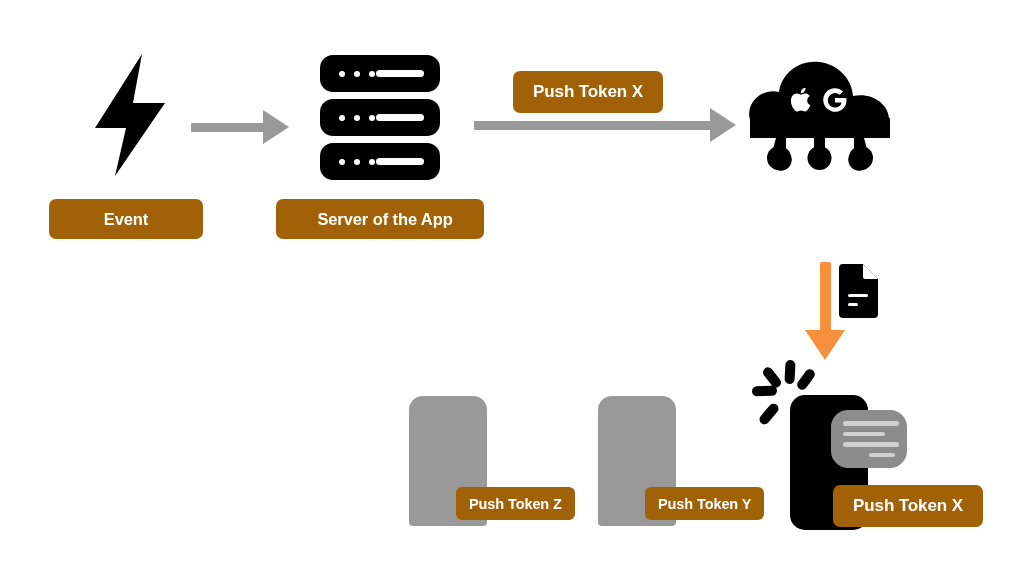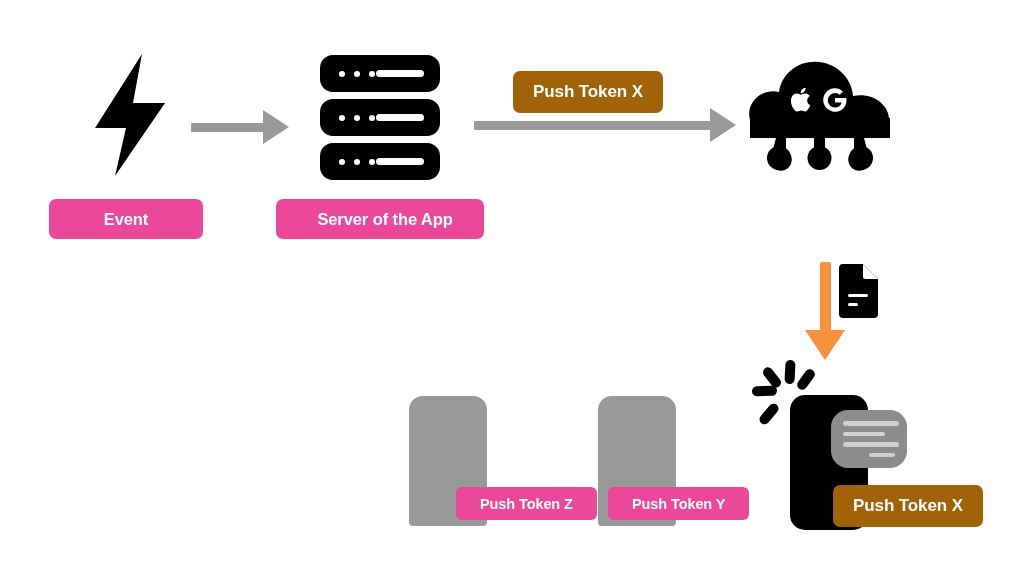--- a/index.html
+++ b/index.html
@@ -19,39 +19,39 @@
     background: #ffffff;
     overflow: hidden;
   }
   .abs { position: absolute; }
 
   
   .label-pill {
     display: flex;
     align-items: center;
     justify-content: center;
-    background: #ec4899;
+    background: #a16207;
     color: #ffffff;
     border-radius: 7px;
     font-weight: bold;
     letter-spacing: -0.1px;
     white-space: nowrap;
     box-sizing: border-box;
   }
   .label-pill.orange { background: #a16207; }
 
   .node-label {
     height: 40px;
     font-size: 16.5px;
     padding: 0 18px;
   }
   .token-badge {
     height: 33px;
     font-size: 14.5px;
-    padding: 0 24px;
+    padding: 0 13px;
     border-radius: 6px;
   }
   .token-badge.big {
     height: 42px;
     font-size: 17px;
     padding: 0 20px;
     border-radius: 7px;
   }
 
   
@@ -260,21 +260,21 @@
       <path d="M27 0 L42 15 L29 15 A2 2 0 0 1 27 13 Z" fill="#ffffff"></path>
       <rect x="12" y="30" width="20" height="3" rx="1.5" fill="#ffffff"></rect>
       <rect x="12" y="39" width="10" height="3" rx="1.5" fill="#ffffff"></rect>
     </svg>
   </div>
 
   <div class="phone grey abs" style="left:409px; top:396px; width:78px; height:130px;"></div>
   <div class="label-pill token-badge abs" style="left:456px; top:487px;">Push Token Z</div>
 
   <div class="phone grey abs" style="left:598px; top:396px; width:78px; height:130px;"></div>
-  <div class="label-pill token-badge abs" style="left:608px; top:487px;">Push Token Y</div>
+  <div class="label-pill token-badge abs" style="left:645px; top:487px;">Push Token Y</div>
 
   <div class="abs" style="left:755px; top:360px; width:62px; height:62px;">
     <div class="ray" style="left:30px;  top:0px;  width:10px; height:24px; transform:rotate(3deg);"></div>
     <div class="ray" style="left:12px;  top:6px;  width:10px; height:23px; transform:rotate(-38deg);"></div>
     <div class="ray" style="left:46px;  top:8px;  width:10px; height:23px; transform:rotate(36deg);"></div>
     <div class="ray" style="left:-3px;  top:26px; width:25px; height:10px; transform:rotate(-2deg);"></div>
     <div class="ray" style="left:9px;   top:42px; width:10px; height:24px; transform:rotate(40deg);"></div>
   </div>
 
   <div class="phone black abs" style="left:790px; top:395px; width:78px; height:135px;"></div>

